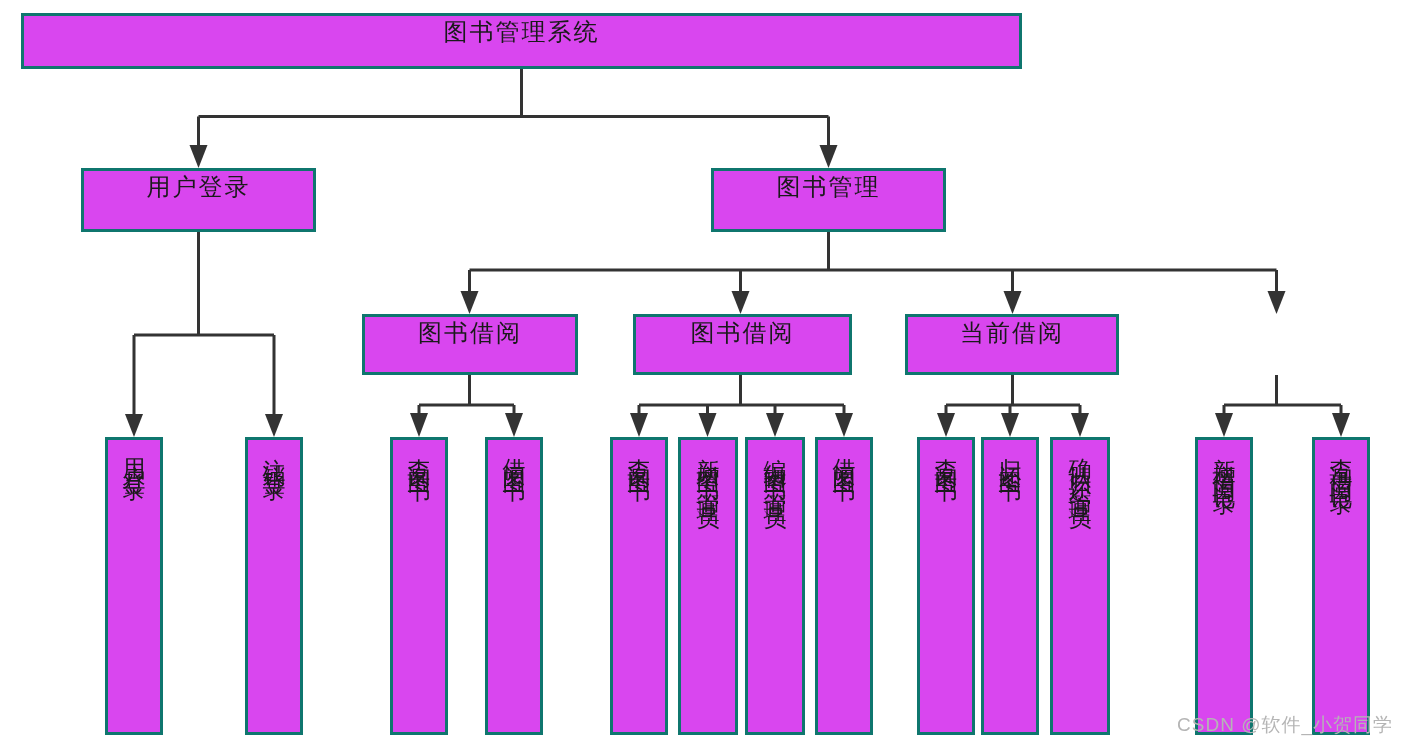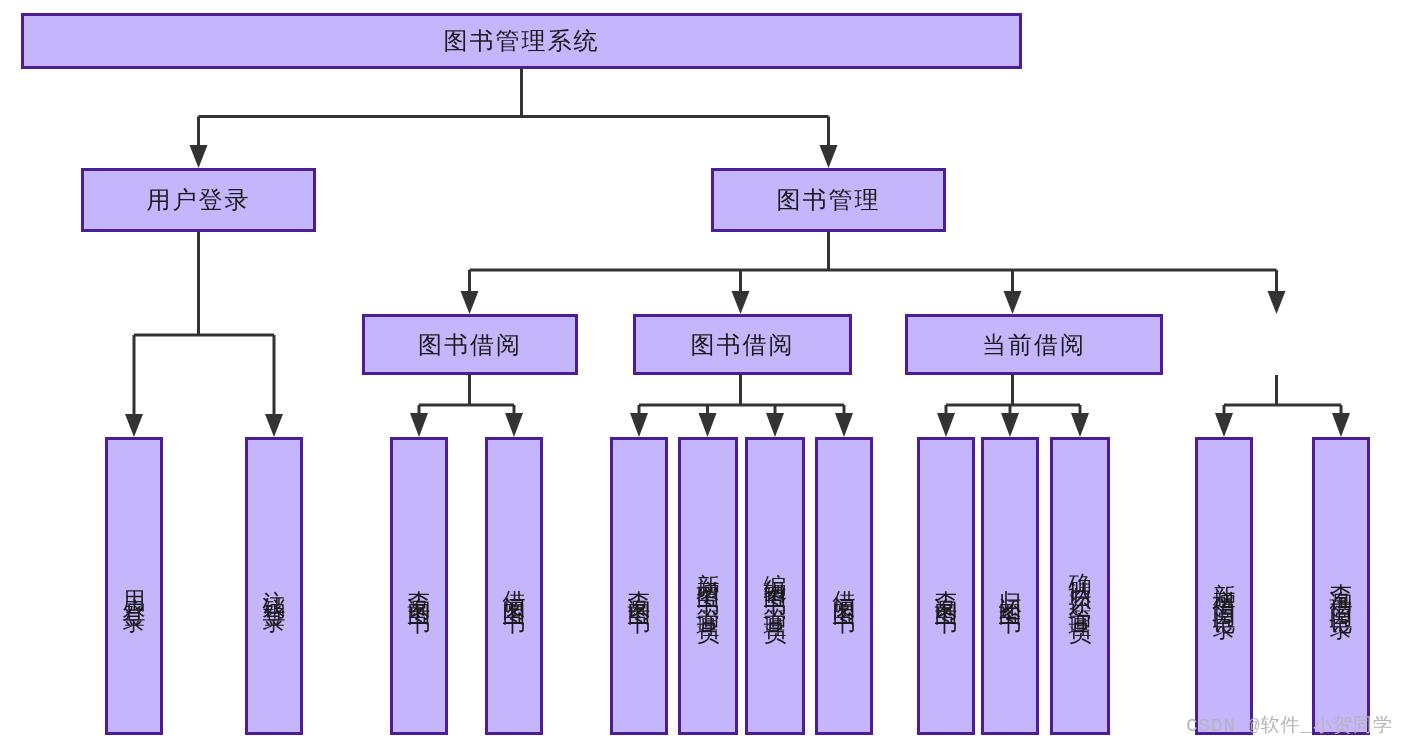--- a/index.html
+++ b/index.html
@@ -27,24 +27,24 @@
     stroke: #333333;
     stroke-width: 3;
   }
   .wires polygon {
     fill: #333333;
     stroke: none;
   }
   .box {
     position: absolute;
     box-sizing: border-box;
-    background: #c4b5fd;
-    border: 3px solid #4c1d95;
+    background: #d946ef;
+    border: 3px solid #0f766e;
     display: flex;
-    align-items: center;
+    align-items: flex-start;
     justify-content: center;
     z-index: 2;
   }
   .box .label {
     color: #1a1a1a;
     white-space: nowrap;
   }
   .h .label {
     font-size: 24px;
     letter-spacing: 2px;
@@ -58,21 +58,20 @@
   }
   .watermark {
     position: absolute;
     right: 12px;
     bottom: 9px;
     z-index: 5;
     font-size: 19px;
     letter-spacing: 1px;
     color: #b5b5b5;
     white-space: nowrap;
-    font-family: Liberation Mono, monospace;
   }
 </style>
 </head>
 <body>
 
 <div class="stage">
 
   <svg class="wires" width="1405" height="747" viewBox="0 0 1405 747">
     <g>
       <path d="M521.5 69 V116.5 M198.5 116.5 H828.5 M198.5 116.5 V147 M828.5 116.5 V147"></path>
@@ -126,21 +125,21 @@
   <div class="box h" style="left:711px; top:168px; width:235px; height:64px">
     <span class="label">图书管理</span>
   </div>
 
   <div class="box h" style="left:362px; top:314px; width:216px; height:61px">
     <span class="label">图书借阅</span>
   </div>
   <div class="box h" style="left:633px; top:314px; width:219px; height:61px">
     <span class="label">图书借阅</span>
   </div>
-  <div class="box h" style="left:905px; top:314px; width:258px; height:61px">
+  <div class="box h" style="left:905px; top:314px; width:214px; height:61px">
     <span class="label">当前借阅</span>
   </div>
 
   <div class="box v" style="left:105px; top:437px; width:58px; height:298px">
     <span class="label">用户登录</span>
   </div>
   <div class="box v" style="left:245px; top:437px; width:58px; height:298px">
     <span class="label">注销登录</span>
   </div>
 

